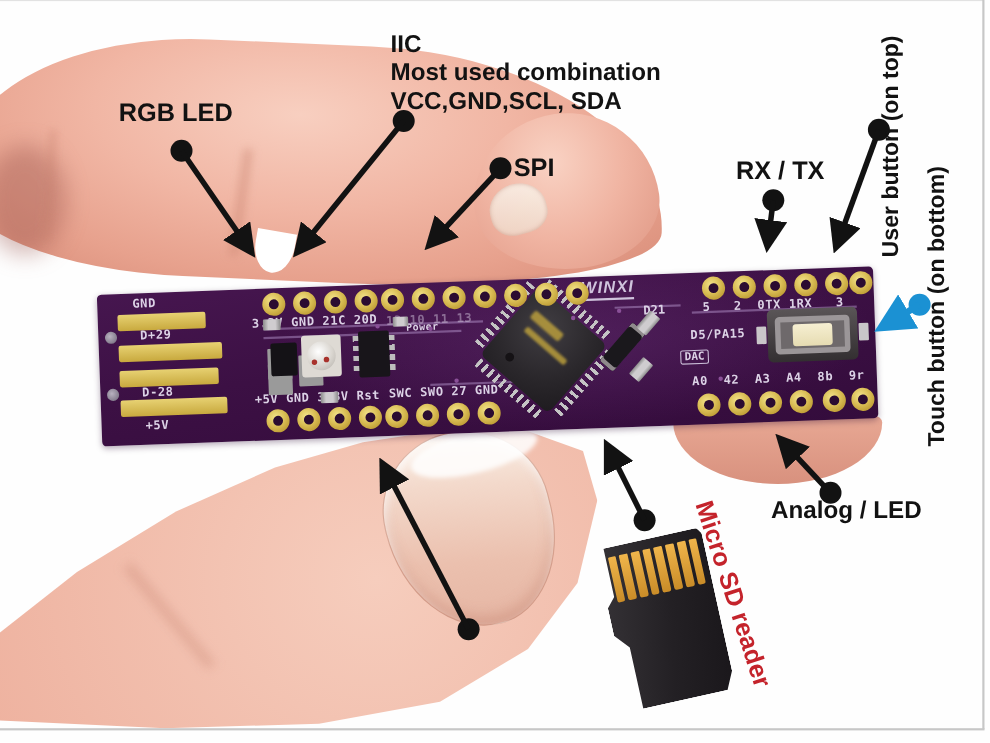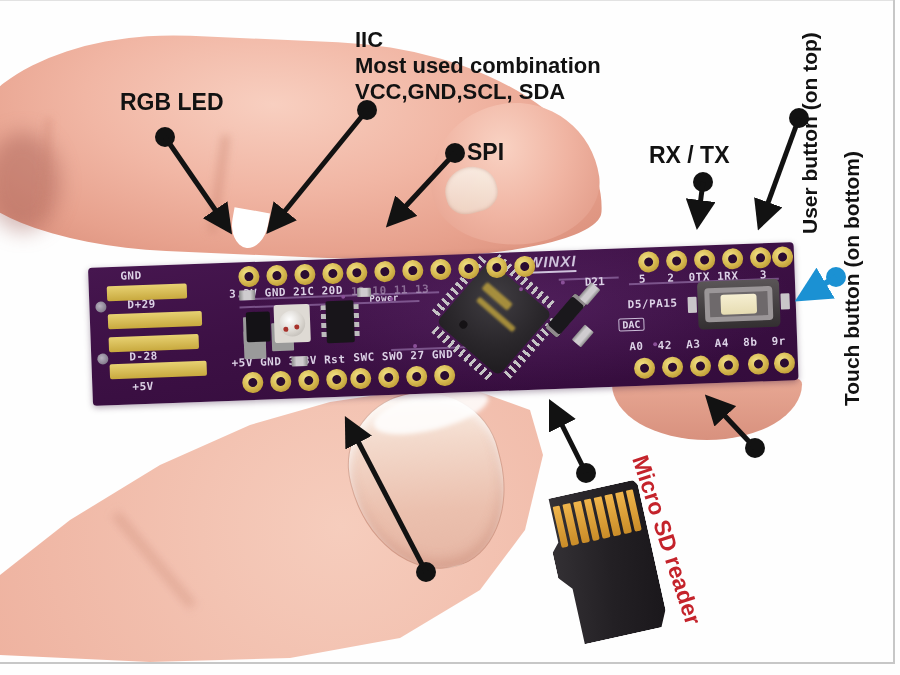--- a/index.html
+++ b/index.html
@@ -291,26 +291,27 @@
         <circle cx="426" cy="572" r="10" stroke="none"></circle>
           <line x1="426" y1="572" x2="349" y2="424" marker-end="url(#ah)"></line>
       </g>
     </g>
     <g stroke="#1B91D3" stroke-width="6" fill="#1B91D3">
       <circle cx="836" cy="277" r="10" stroke="none"></circle>
         <line x1="836" y1="277" x2="804" y2="296" marker-end="url(#ahb)"></line>
     </g>
   </svg>
 
-  <div class="label" style="left:120px;top:89px;">RGB LED</div>
+  <div class="label" style="left:108px;top:89px;">RGB LED</div>
   <div class="label sz22" style="left:355px;top:27px;">IIC</div>
   <div class="label sz22" style="left:355px;top:53px;">Most used combination</div>
   <div class="label sz22" style="left:355px;top:79px;">VCC,GND,SCL, SDA</div>
   <div class="label" style="left:467px;top:139px;">SPI</div>
-  <div class="label" style="left:649px;top:142px;">RX / TX</div>
+  <div class="label" style="left:669px;top:142px;">RX / TX</div>
   <div class="vlabel" style="left:798px;top:16px;height:218px;">User button (on top)</div>
   <div class="vlabel" style="left:840px;top:138px;height:268px;">Touch button (on bottom)</div>
+  <div class="label sz22" style="left:701px;top:451px;">Analog / LED</div>
   <div class="sd-label">Micro SD reader</div>
 
   <div class="frame-top"></div>
   <div class="frame-right"></div>
   <div class="frame-bottom"></div>
 </div>
 
 </body></html>

